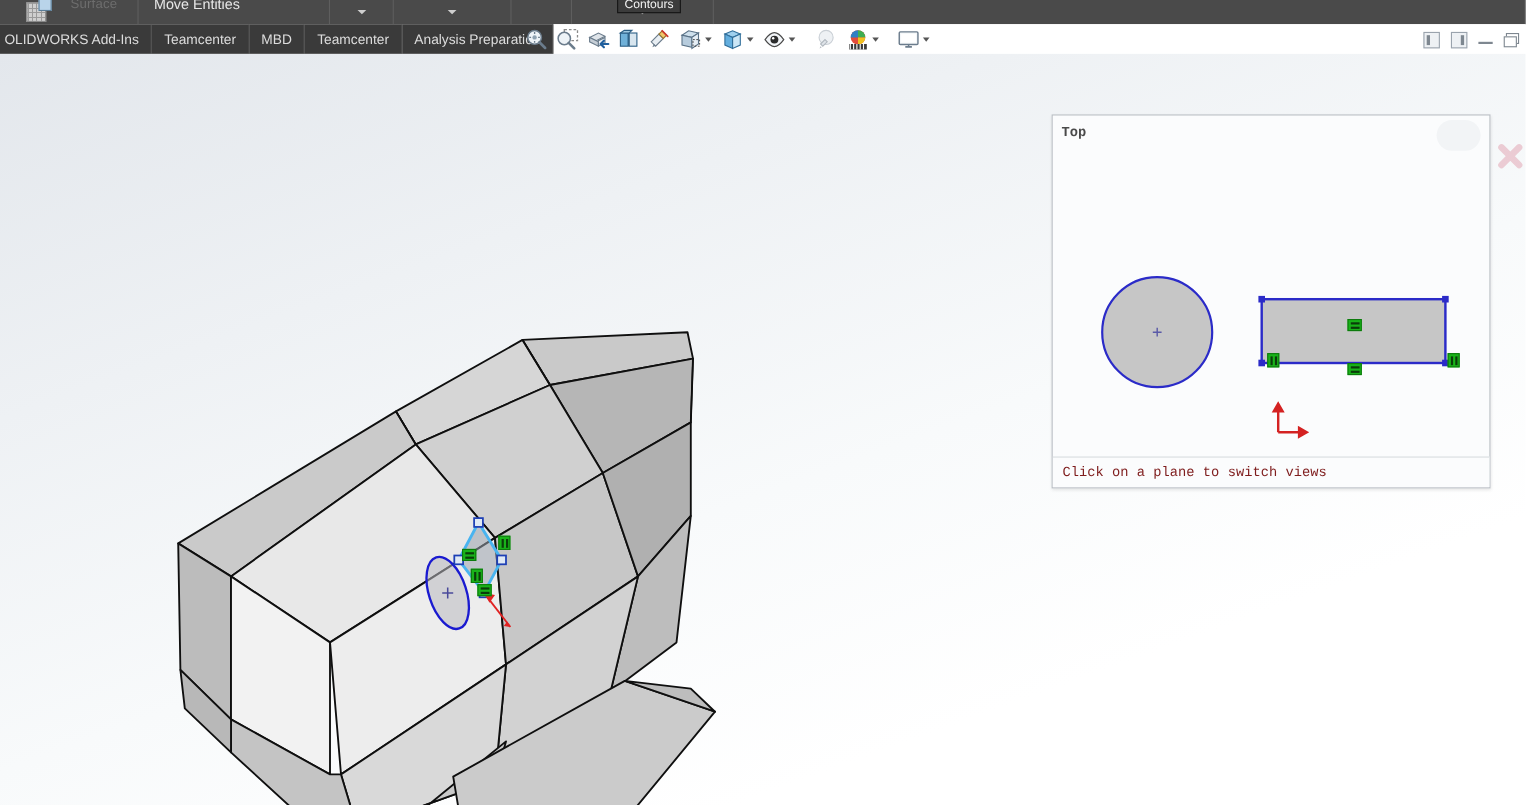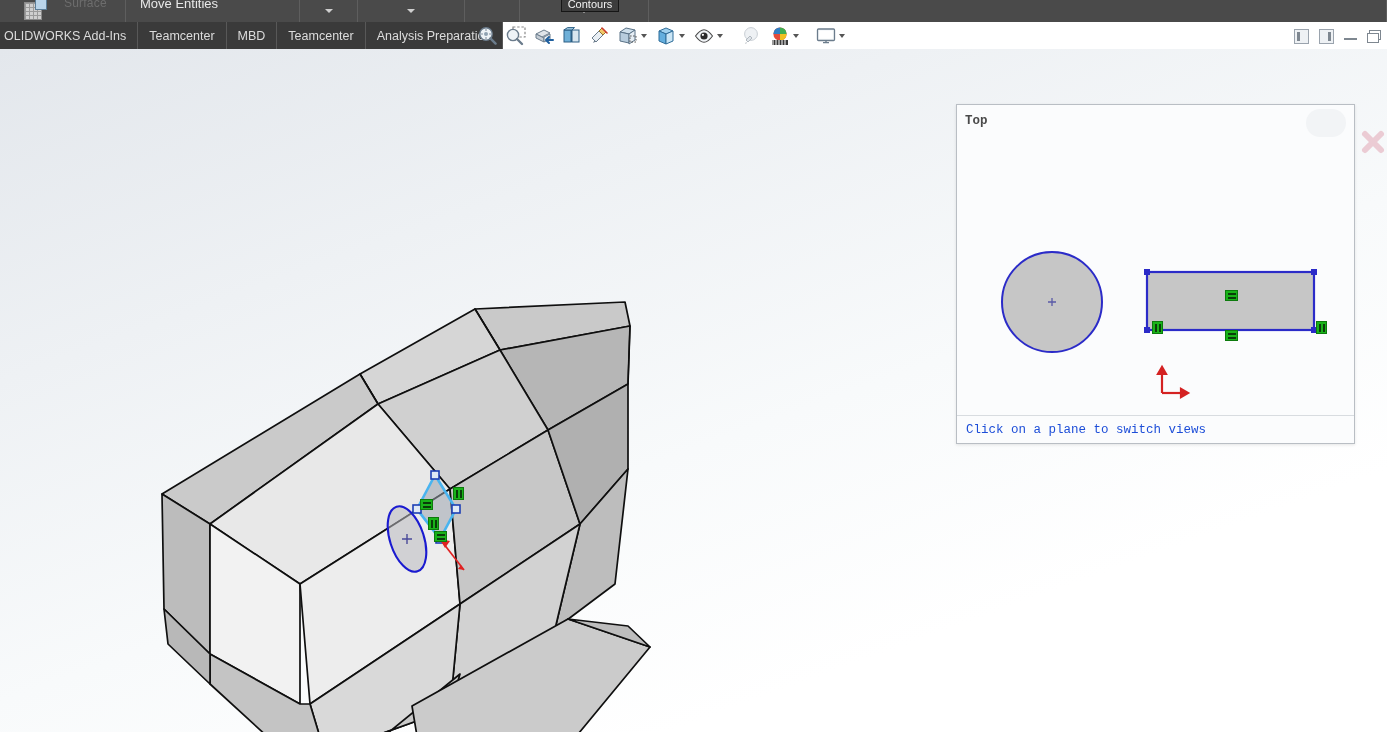--- a/index.html
+++ b/index.html
@@ -142,21 +142,21 @@
   .palette-title {
     position: absolute; left: 8px; top: 9px;
     font-size: 12.5px; font-weight: bold; color: #4a4a4a;
   }
   .palette-canvas { position: absolute; left: 0; top: 26px; width: 399px; height: 288px; }
   .palette-footer {
     position: absolute; left: 0; bottom: 0; width: 399px; height: 28px;
     border-top: 1px solid #d8dce0; background: #fbfcfd;
     display: flex; align-items: center; padding-left: 9px;
   }
-  .palette-footer span { font-size: 12.5px; color: #1d4ed8; }
+  .palette-footer span { font-size: 12.5px; color: #7f1d1d; }
   .palette-spinner {
     position: absolute; right: 8px; top: 4px; width: 40px; height: 28px;
     border-radius: 14px; background: #f2f4f6;
   }
 
   
   .cglyph {
     position: absolute; background: #19b319; border: 1px solid #0d7a0d;
     display: flex; align-items: center; justify-content: center;
   }

